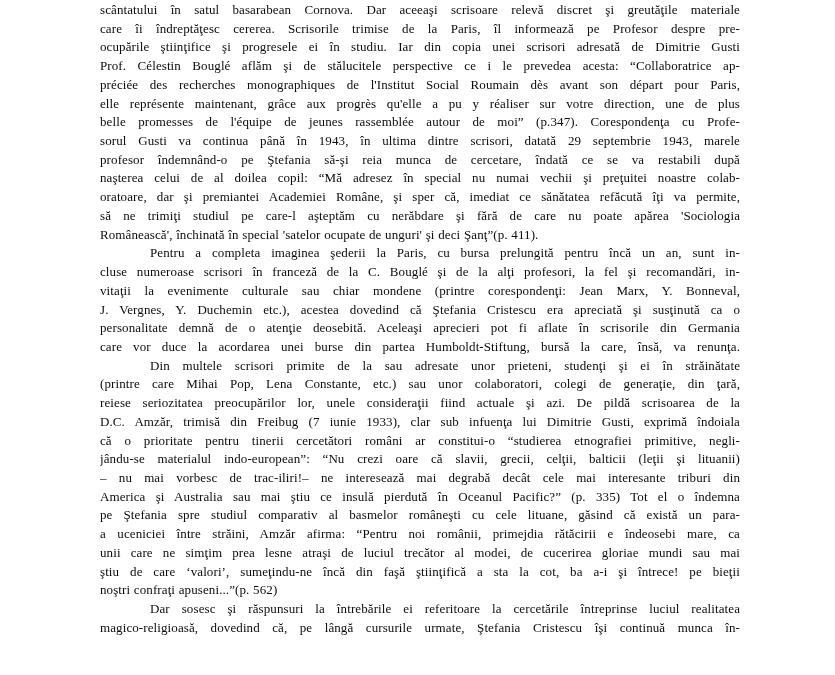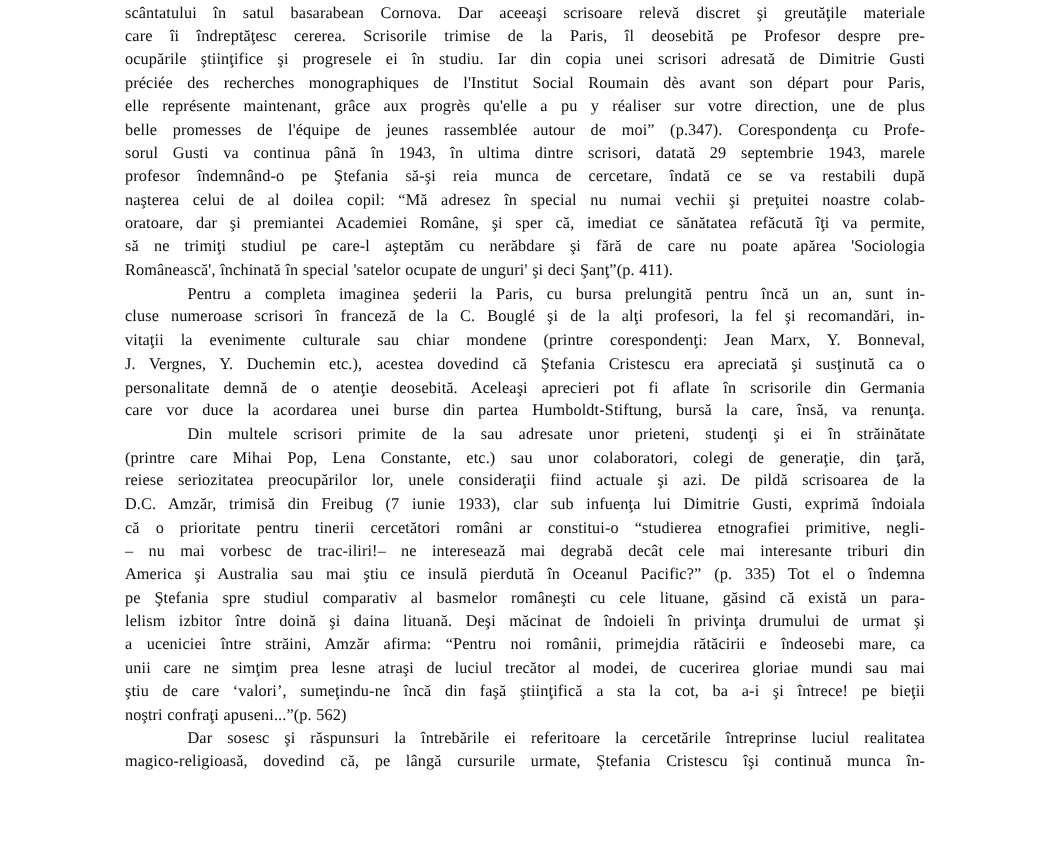--- a/index.html
+++ b/index.html
@@ -44,22 +44,23 @@
     text-indent: 50px;
   }
 </style>
 </head>
 <body>
 
 <div class="page">
   <div class="text-block" style="color: rgb(11, 11, 11);">
       <div class="para">
         <div class="line">scântatului în satul basarabean Cornova. Dar aceeaşi scrisoare relevă discret şi greutăţile materiale</div>
-        <div class="line">care îi îndreptăţesc cererea. Scrisorile trimise de la Paris, îl deosebită pe Profesor despre pre-</div>
+        <div class="line">care îi îndreptăţesc cererea. Scrisorile trimise de la Paris, îl informează pe Profesor despre pre-</div>
         <div class="line">ocupările ştiinţifice şi progresele ei în studiu. Iar din copia unei scrisori adresată de Dimitrie Gusti</div>
+        <div class="line">Prof. Célestin Bouglé aflăm şi de stălucitele perspective ce i le prevedea acesta: “Collaboratrice ap-</div>
         <div class="line">préciée des recherches monographiques de l'Institut Social Roumain dès avant son départ pour Paris,</div>
         <div class="line">elle représente maintenant, grâce aux progrès qu'elle a pu y réaliser sur votre direction, une de plus</div>
         <div class="line">belle promesses de l'équipe de jeunes rassemblée autour de moi” (p.347). Corespondenţa cu Profe-</div>
         <div class="line">sorul Gusti va continua până în 1943, în ultima dintre scrisori, datată 29 septembrie 1943, marele</div>
         <div class="line">profesor îndemnând-o pe Ştefania să-şi reia munca de cercetare, îndată ce se va restabili după</div>
         <div class="line">naşterea celui de al doilea copil: “Mă adresez în special nu numai vechii şi preţuitei noastre colab-</div>
         <div class="line">oratoare, dar şi premiantei Academiei Române, şi sper că, imediat ce sănătatea refăcută îţi va permite,</div>
         <div class="line">să ne trimiţi studiul pe care-l aşteptăm cu nerăbdare şi fără de care nu poate apărea 'Sociologia</div>
         <div class="line short">Românească', închinată în special 'satelor ocupate de unguri' şi deci Şanţ”(p. 411).</div>
       </div>
@@ -70,24 +71,24 @@
         <div class="line">J. Vergnes, Y. Duchemin etc.), acestea dovedind că Ştefania Cristescu era apreciată şi susţinută ca o</div>
         <div class="line">personalitate demnă de o atenţie deosebită. Aceleaşi aprecieri pot fi aflate în scrisorile din Germania</div>
         <div class="line">care vor duce la acordarea unei burse din partea Humboldt-Stiftung, bursă la care, însă, va renunţa.</div>
       </div>
       <div class="para">
         <div class="line indent">Din multele scrisori primite de la sau adresate unor prieteni, studenţi şi ei în străinătate</div>
         <div class="line">(printre care Mihai Pop, Lena Constante, etc.) sau unor colaboratori, colegi de generaţie, din ţară,</div>
         <div class="line">reiese seriozitatea preocupărilor lor, unele consideraţii fiind actuale şi azi. De pildă scrisoarea de la</div>
         <div class="line">D.C. Amzăr, trimisă din Freibug (7 iunie 1933), clar sub infuenţa lui Dimitrie Gusti, exprimă îndoiala</div>
         <div class="line">că o prioritate pentru tinerii cercetători români ar constitui-o “studierea etnografiei primitive, negli-</div>
+        <div class="line">jându-se materialul indo-european”: “Nu crezi oare că slavii, grecii, celţii, balticii (leţii şi lituanii)</div>
         <div class="line">– nu mai vorbesc de trac-iliri!– ne interesează mai degrabă decât cele mai interesante triburi din</div>
         <div class="line">America şi Australia sau mai ştiu ce insulă pierdută în Oceanul Pacific?” (p. 335) Tot el o îndemna</div>
         <div class="line">pe Ştefania spre studiul comparativ al basmelor româneşti cu cele lituane, găsind că există un para-</div>
-        <div class="line">lelism izbitor între doină şi daina lituană. Deşi măcinat de îndoieli în privinţa drumului de urmat şi</div>
         <div class="line">a uceniciei între străini, Amzăr afirma: “Pentru noi românii, primejdia rătăcirii e îndeosebi mare, ca</div>
         <div class="line">unii care ne simţim prea lesne atraşi de luciul trecător al modei, de cucerirea gloriae mundi sau mai</div>
         <div class="line">ştiu de care ʻvaloriʼ, sumeţindu-ne încă din faşă ştiinţifică a sta la cot, ba a-i şi întrece! pe bieţii</div>
         <div class="line short">noştri confraţi apuseni...”(p. 562)</div>
       </div>
       <div class="para">
         <div class="line indent">Dar sosesc şi răspunsuri la întrebările ei referitoare la cercetările întreprinse luciul realitatea</div>
         <div class="line">magico-religioasă, dovedind că, pe lângă cursurile urmate, Ştefania Cristescu îşi continuă munca în-</div>
       </div>
     </div>

